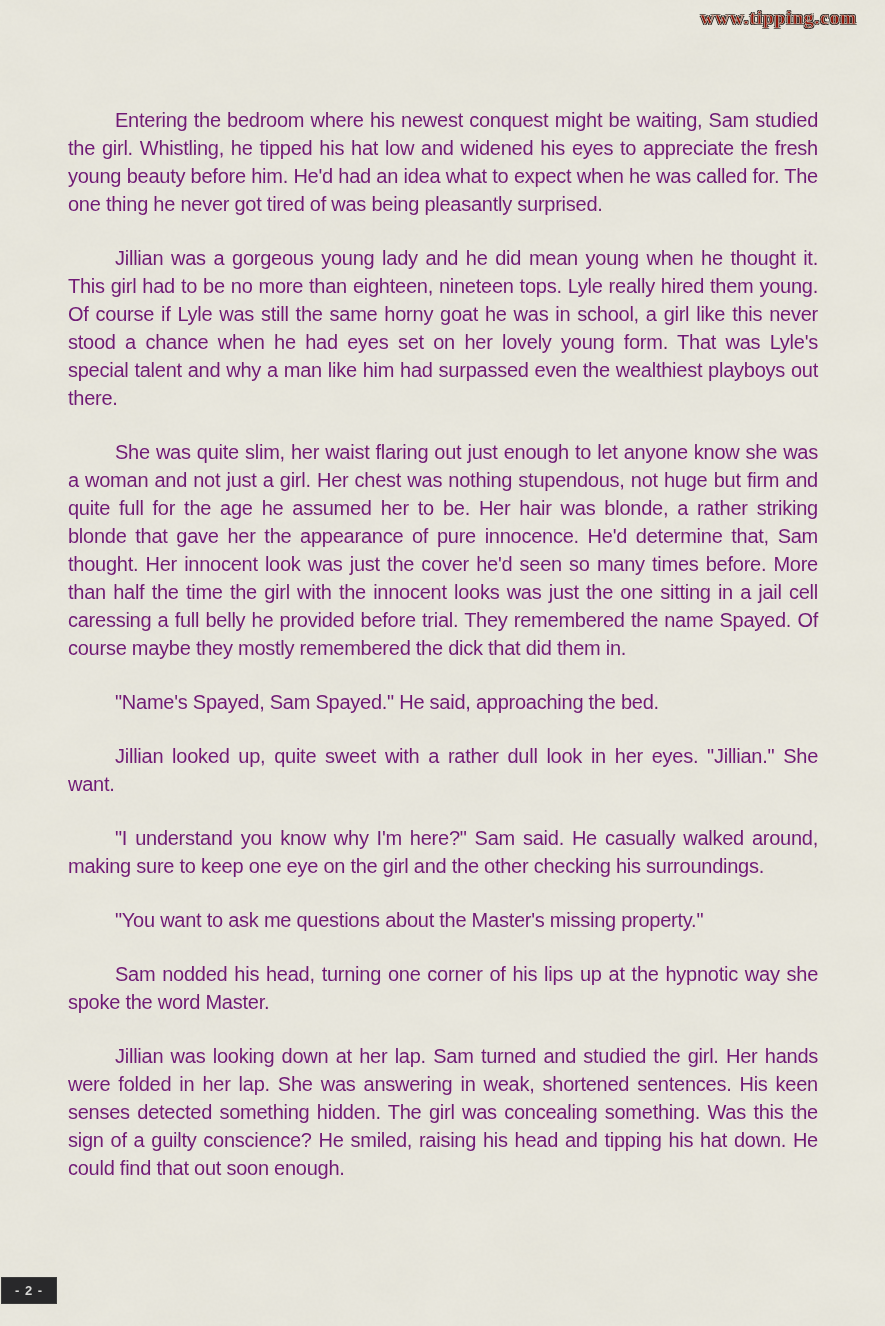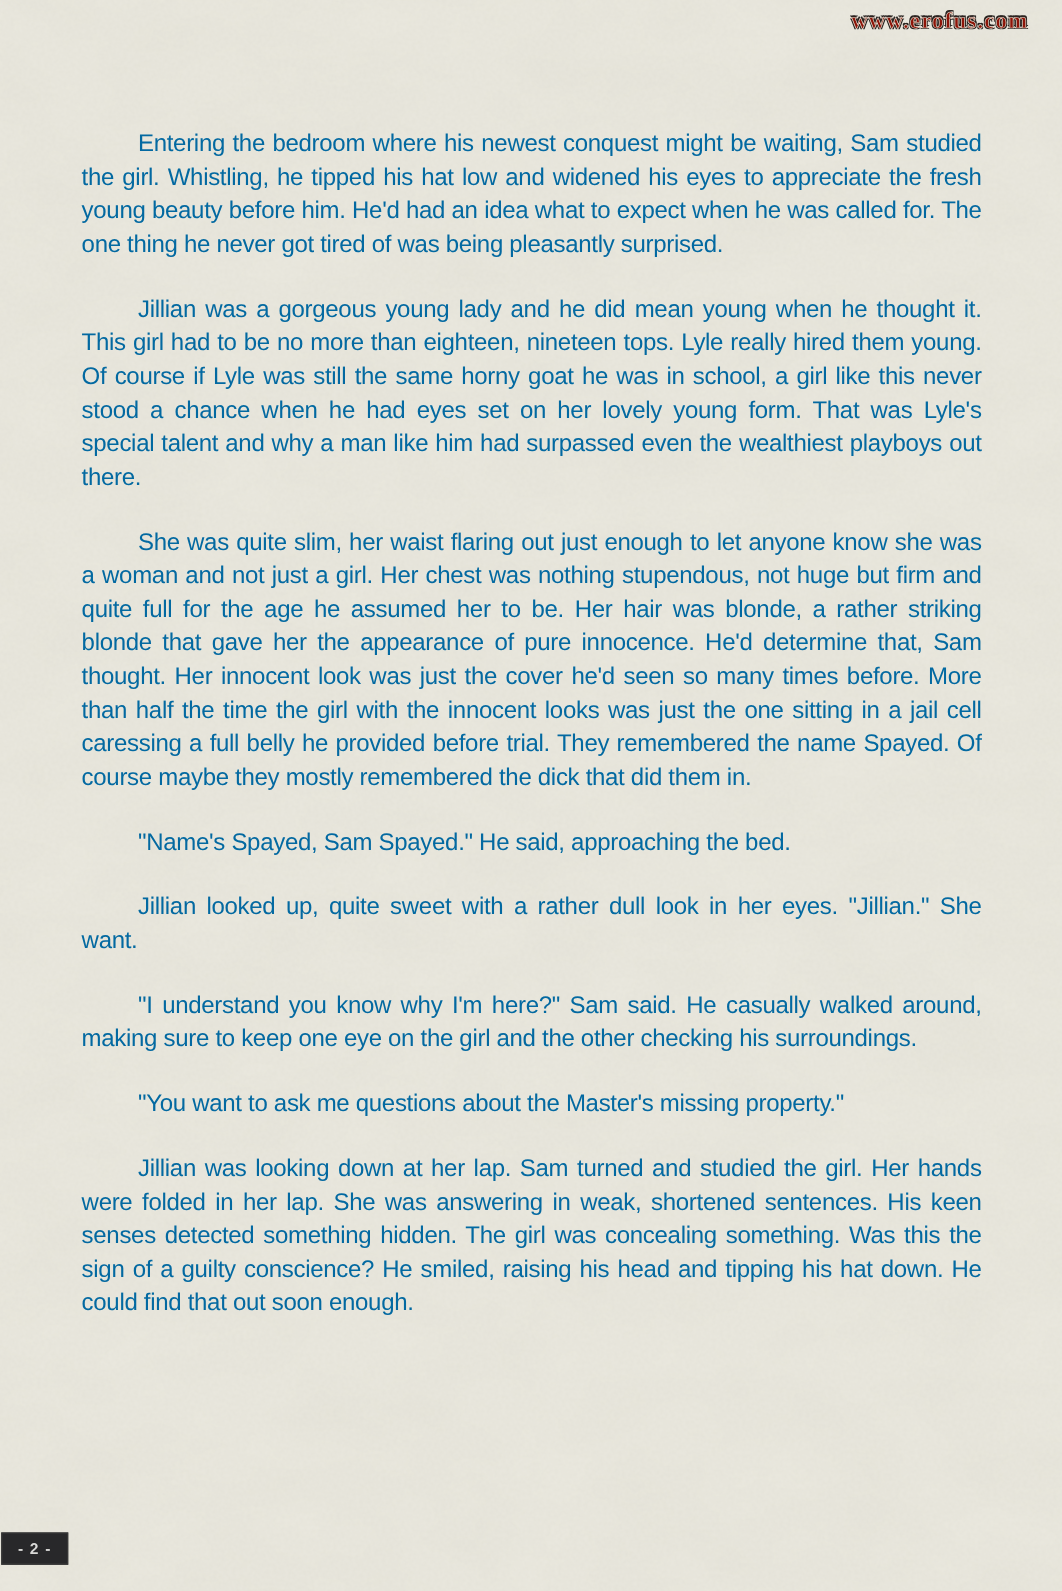--- a/index.html
+++ b/index.html
@@ -34,21 +34,21 @@
       1px 1px 0 #2a2320,
      -1px -1px 0 #2a2320,
       1px -1px 0 #2a2320,
      -1px 1px 0 #2a2320;
   }
   .story {
     position: absolute;
     left: 68px;
     top: 106px;
     width: 750px;
-    color: #0369a1;
+    color: #701a75;
     font-size: 20px;
     line-height: 28px;
     letter-spacing: -0.25px;
     text-align: justify;
   }
   .story p {
     margin: 0 0 26px 0;
     text-indent: 47px;
   }
   .page-badge {
@@ -84,30 +84,31 @@
       <filter id="grain" x="0%" y="0%" width="100%" height="100%">
         <feTurbulence type="fractalNoise" baseFrequency="0.32" numOctaves="2" seed="3"></feTurbulence>
         <feColorMatrix type="matrix" values="0 0 0 0 1  0 0 0 0 0.99  0 0 0 0 0.93  0 0 0 0.16 0"></feColorMatrix>
       </filter>
     </defs>
     <rect width="885" height="1326" fill="#e7e5db"></rect>
     <rect width="885" height="1326" filter="url(#fiber)"></rect>
     <rect width="885" height="1326" filter="url(#grain)"></rect>
   </svg>
 
-  <div class="watermark">www.erofus.com</div>
+  <div class="watermark">www.tipping.com</div>
 
   <div class="story">
     <p>Entering the bedroom where his newest conquest might be waiting, Sam studied the girl. Whistling, he tipped his hat low and widened his eyes to appreciate the fresh young beauty before him. He'd had an idea what to expect when he was called for. The one thing he never got tired of was being pleasantly surprised.</p>
     <p>Jillian was a gorgeous young lady and he did mean young when he thought it. This girl had to be no more than eighteen, nineteen tops. Lyle really hired them young. Of course if Lyle was still the same horny goat he was in school, a girl like this never stood a chance when he had eyes set on her lovely young form. That was Lyle's special talent and why a man like him had surpassed even the wealthiest playboys out there.</p>
     <p>She was quite slim, her waist flaring out just enough to let anyone know she was a woman and not just a girl. Her chest was nothing stupendous, not huge but firm and quite full for the age he assumed her to be. Her hair was blonde, a rather striking blonde that gave her the appearance of pure innocence. He'd determine that, Sam thought. Her innocent look was just the cover he'd seen so many times before. More than half the time the girl with the innocent looks was just the one sitting in a jail cell caressing a full belly he provided before trial. They remembered the name Spayed. Of course maybe they mostly remembered the dick that did them in.</p>
     <p>"Name's Spayed, Sam Spayed." He said, approaching the bed.</p>
     <p>Jillian looked up, quite sweet with a rather dull look in her eyes. "Jillian." She want.</p>
     <p>"I understand you know why I'm here?" Sam said. He casually walked around, making sure to keep one eye on the girl and the other checking his surroundings.</p>
     <p>"You want to ask me questions about the Master's missing property."</p>
+    <p>Sam nodded his head, turning one corner of his lips up at the hypnotic way she spoke the word Master.</p>
     <p>Jillian was looking down at her lap. Sam turned and studied the girl. Her hands were folded in her lap. She was answering in weak, shortened sentences. His keen senses detected something hidden. The girl was concealing something. Was this the sign of a guilty conscience? He smiled, raising his head and tipping his hat down. He could find that out soon enough.</p>
   </div>
 
   <div class="page-badge">
     <span>- 2 -</span>
   </div>
 
 </div>
 
 </body></html>

